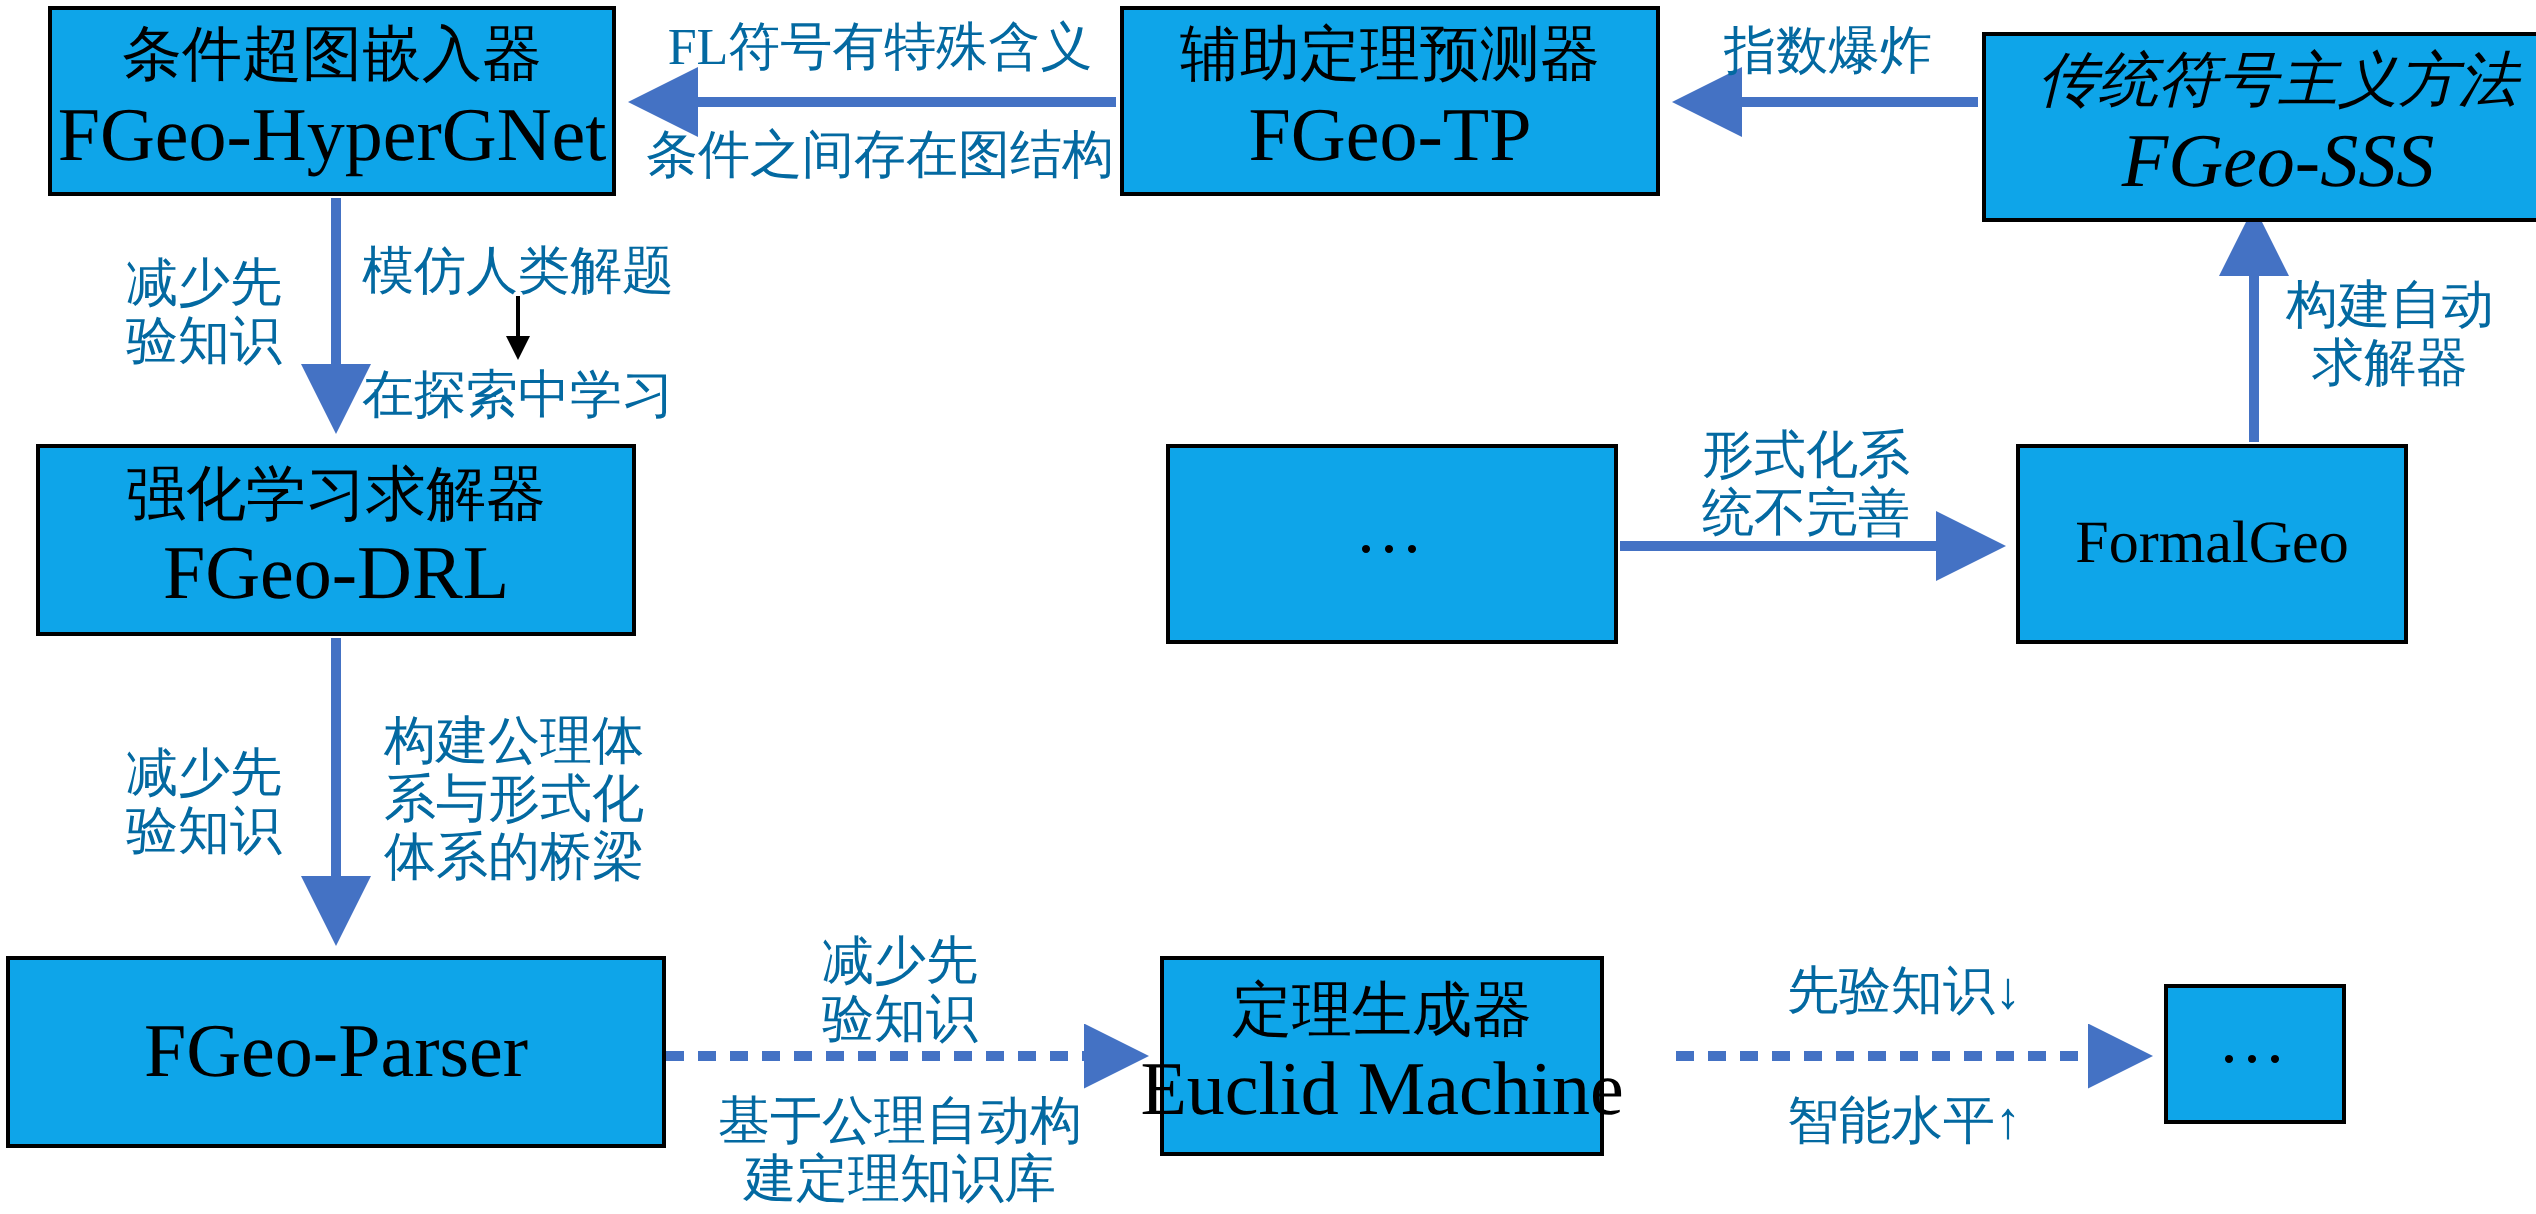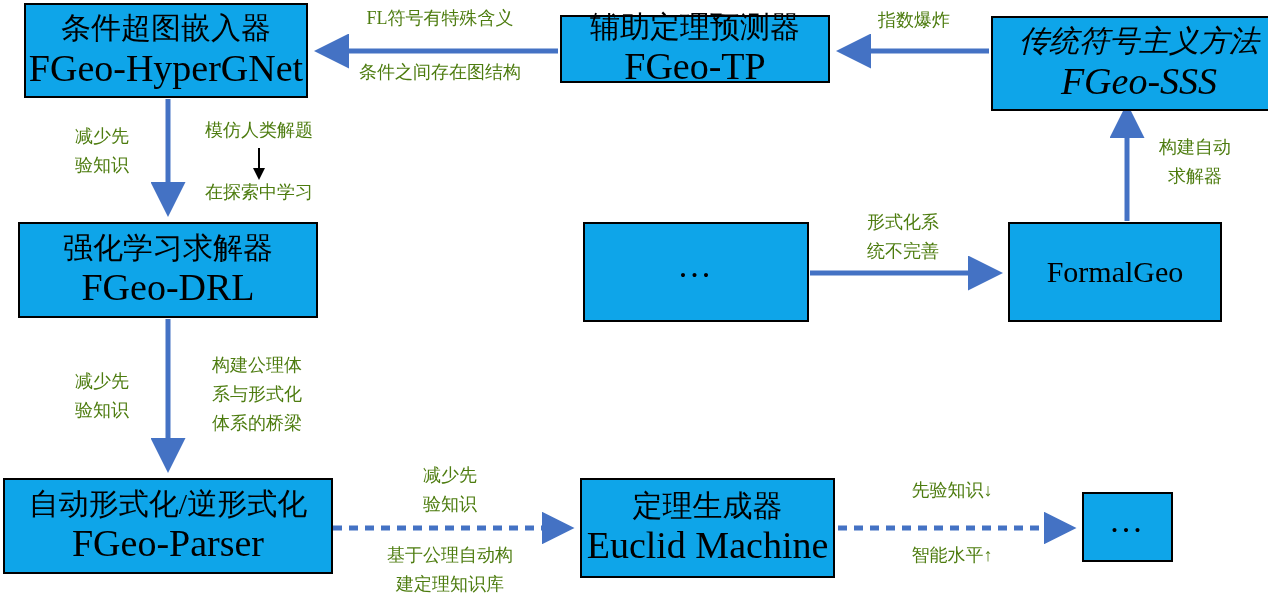--- a/index.html
+++ b/index.html
@@ -42,26 +42,26 @@
     letter-spacing: 3px;
     line-height: 1;
     transform: translateY(-6px);
   }
   .edge {
     position: absolute;
     z-index: 1;
   }
   .lbl {
     position: absolute;
-    font-size: 18px;
+    font-size: 26px;
     line-height: 1.22;
     white-space: nowrap;
     text-align: left;
     z-index: 4;
-    color: #4d7c0f;
+    color: #0369a1;
   }
   .lbl.center { transform: translateX(-50%); }
   svg { display: block; overflow: visible; }
 </style>
 </head>
 <body>
 
 <div id="canvas">
 
   <svg class="edge" style="left:0; top:0; width:1268px; height:607px; position:absolute;">
@@ -110,49 +110,48 @@
       <line x1="259" y1="148" x2="259" y2="174" stroke="#000000" stroke-width="2"></line>
       <path d="M253,168 L259,180 L265,168 z" fill="#000000"></path>
     </g>
   </svg>
 
   <div class="node" style="left:24px; top:3px; width:284px; height:95px;">
     <span class="l1">条件超图嵌入器</span>
     <span class="l2">FGeo-HyperGNet</span>
   </div>
 
-  <div class="node" style="left:560px; top:15px; width:270px; height:68px;">
+  <div class="node" style="left:560px; top:3px; width:270px; height:95px;">
     <span class="l1">辅助定理预测器</span>
     <span class="l2">FGeo-TP</span>
   </div>
 
   <div class="node" style="left:991px; top:16px; width:296px; height:95px;font-style:italic;">
     <span class="l1">传统符号主义方法</span>
     <span class="l2">FGeo-SSS</span>
   </div>
 
   <div class="node" style="left:18px; top:222px; width:300px; height:96px;text-align:center;">
     <span class="l1">强化学习求解器</span>
     <span class="l2">FGeo-DRL</span>
   </div>
 
   <div class="node" style="left:583px; top:222px; width:226px; height:100px;">
     <span class="dots">...</span>
   </div>
 
-  <div class="node" style="left:1008px; top:222px; width:214px; height:100px;">
+  <div class="node" style="left:1008px; top:222px; width:196px; height:100px;">
     <span class="l1 ">FormalGeo</span>
   </div>
 
   <div class="node" style="left:3px; top:478px; width:330px; height:96px;">
-    <span class="l1">自动形式化/逆形式化</span>
     <span class="l2">FGeo-Parser</span>
   </div>
 
-  <div class="node" style="left:580px; top:478px; width:255px; height:100px;">
+  <div class="node" style="left:580px; top:478px; width:222px; height:100px;">
     <span class="l1">定理生成器</span>
     <span class="l2">Euclid Machine</span>
   </div>
 
   <div class="node" style="left:1082px; top:492px; width:91px; height:70px;">
     <span class="dots">...</span>
   </div>
 
   <div class="lbl center" style="left:914px; top:10px;">指数爆炸</div>
 

